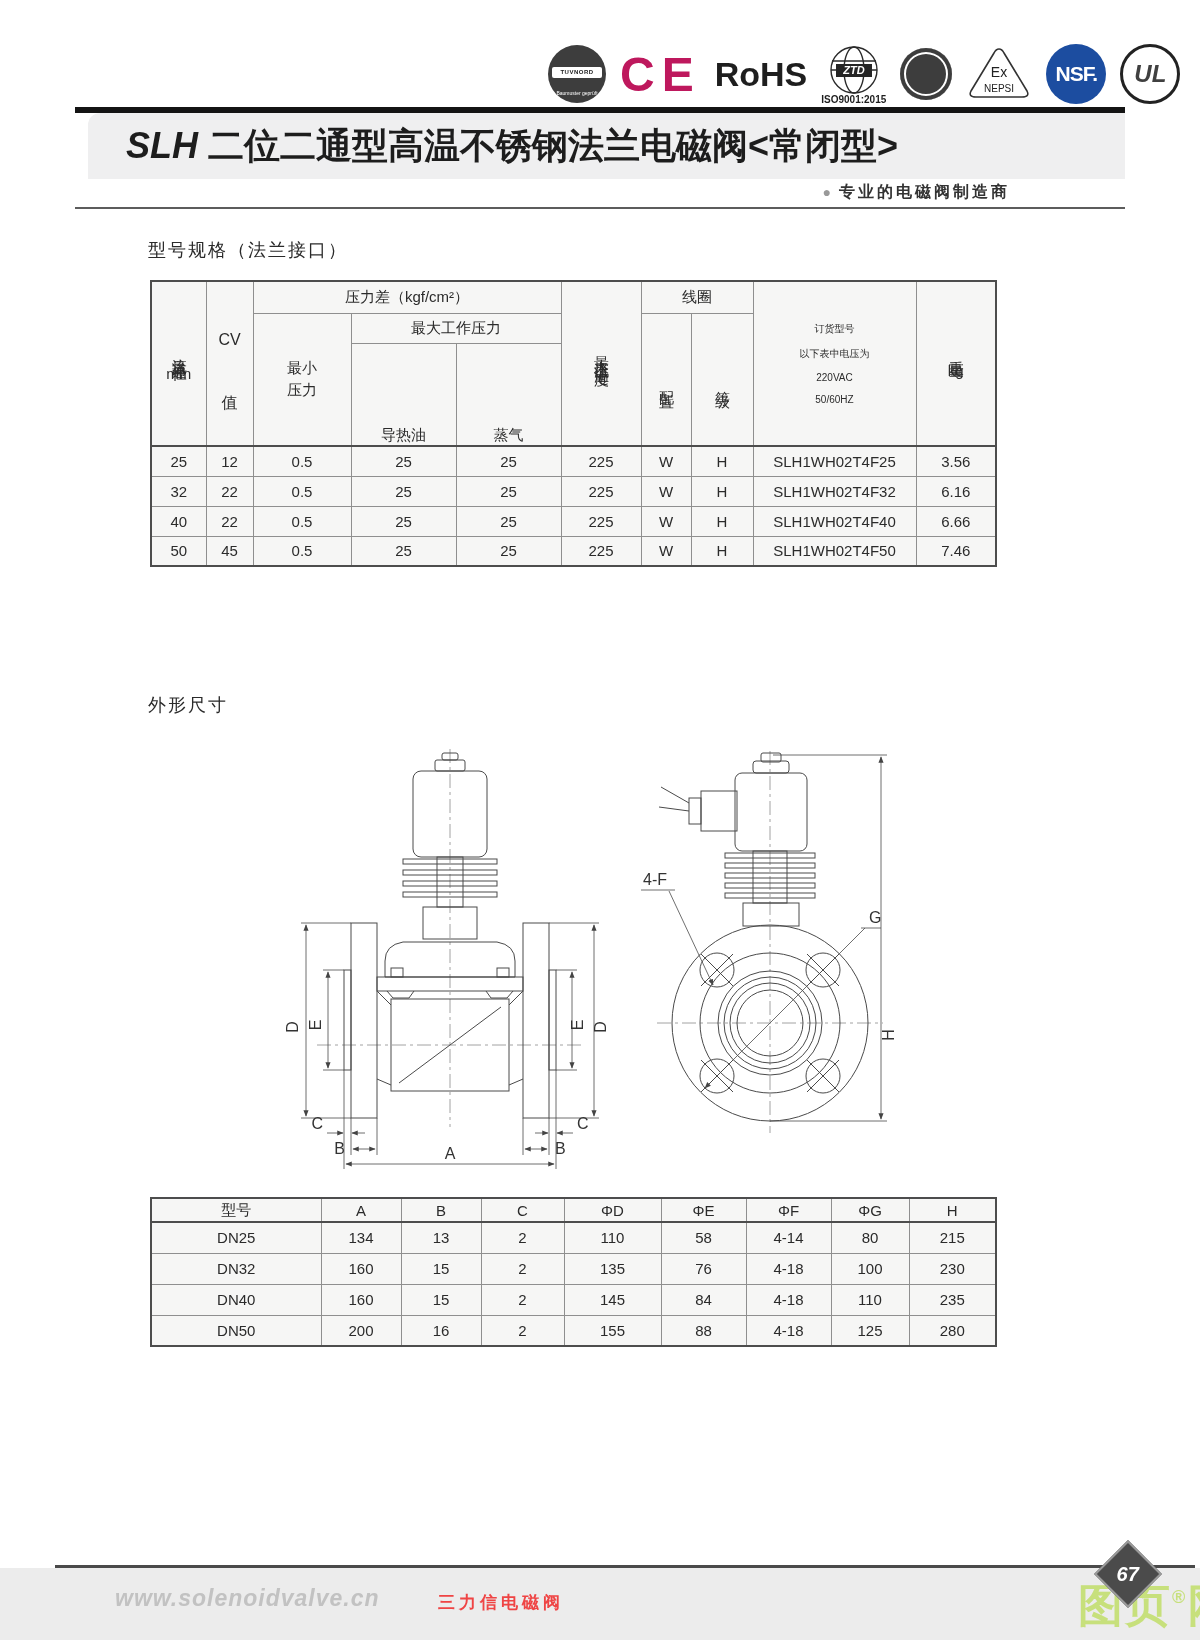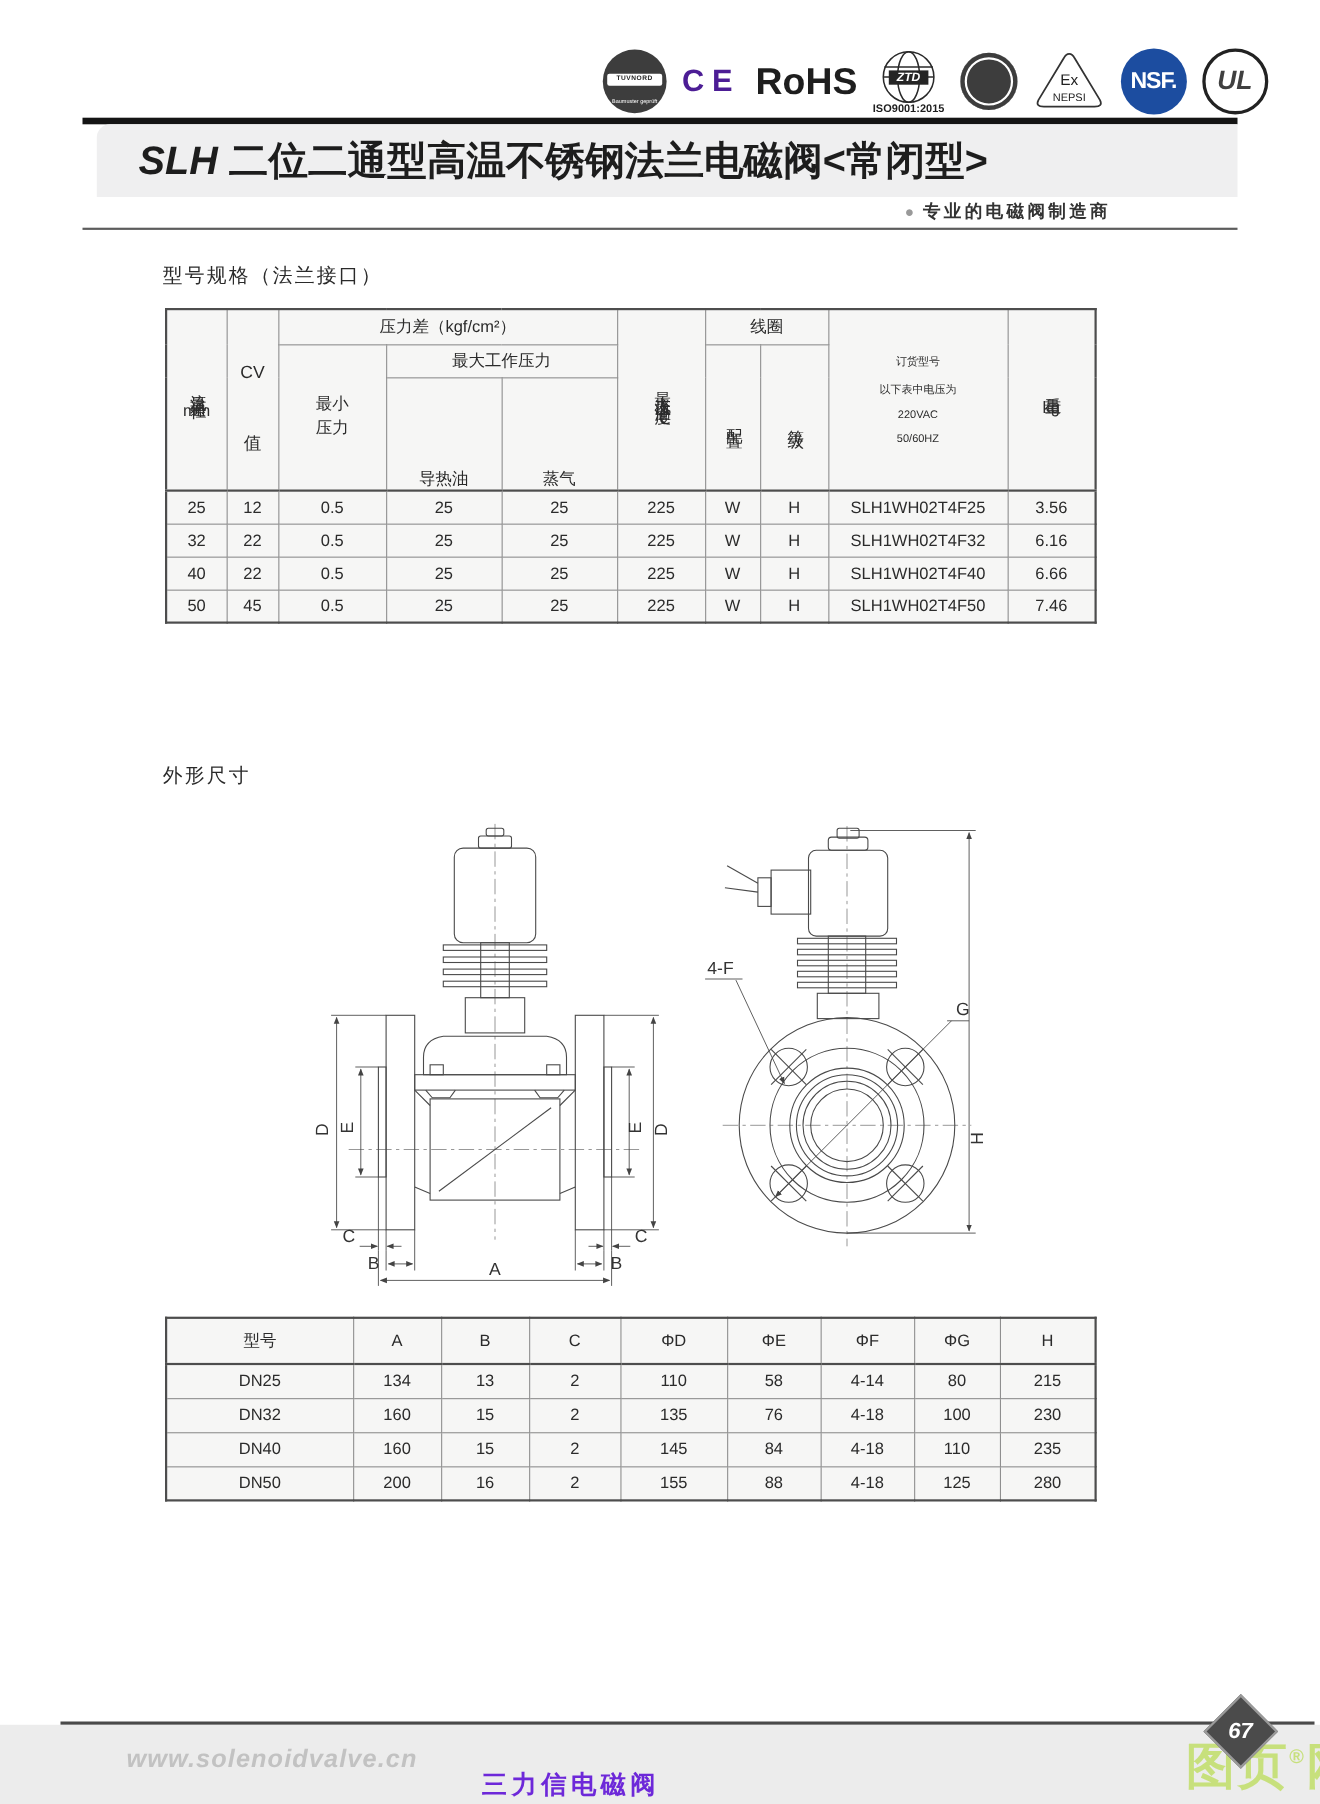--- a/index.html
+++ b/index.html
@@ -6,21 +6,21 @@
   .page{position:relative;width:1200px;height:1640px;background:#fff;overflow:hidden;
         font-family:"Liberation Sans", sans-serif;color:#2b2b2b;}
 
   
   .logo-strip{position:absolute;left:548px;top:42px;height:64px;display:flex;align-items:center;gap:14px;}
   .logo{display:flex;flex-direction:column;align-items:center;justify-content:center;}
   .tuv-badge{width:58px;height:58px;border-radius:50%;background:#3d3d3d;position:relative;overflow:hidden;}
   .tuv-band{position:absolute;left:4px;right:4px;top:22px;height:11px;background:#fff;border-radius:2px;
             font-size:6px;font-weight:bold;color:#222;text-align:center;line-height:11px;letter-spacing:.5px;}
   .tuv-bottom{position:absolute;left:0;right:0;bottom:7px;font-size:5px;color:#fff;text-align:center;}
-  .ce-text{font-size:28px;font-weight:700;letter-spacing:7px;color:#4c1d95;}
+  .ce-text{font-size:48px;font-weight:700;letter-spacing:7px;color:#be185d;}
   .rohs-text{font-size:34px;font-weight:600;color:#1e1e1e;}
   .iso-wrap{display:flex;align-items:center;}
   .iso-label{font-size:10px;font-weight:bold;color:#1e1e1e;margin-top:-2px;}
   .dot-badge{width:52px;height:52px;border-radius:50%;background:#3d3d3d;box-shadow:inset 0 0 0 4px #3d3d3d, inset 0 0 0 6px #fff;}
   .nsf-badge{width:60px;height:60px;border-radius:50%;background:#1c4da0;display:flex;align-items:center;justify-content:center;
              color:#fff;font-weight:700;font-size:21px;letter-spacing:-1px;}
   .ul-badge{width:54px;height:54px;border-radius:50%;border:3px solid #222;display:flex;align-items:center;justify-content:center;
             font-size:24px;font-weight:700;font-style:italic;color:#404040;}
 
   
@@ -52,21 +52,21 @@
   td.bignum{font-size:16px;}
 
   
   .drawing{position:absolute;left:265px;top:745px;width:640px;height:430px;}
   .drawing text{font-size:16px;fill:#333;stroke:none;font-family:"Liberation Sans",sans-serif;}
 
   
   .footer-line{position:absolute;left:55px;top:1565px;width:1140px;height:3px;background:#4a4a4a;}
   .footer-band{position:absolute;left:0;top:1568px;width:1200px;height:72px;background:#ececec;}
   .website{position:absolute;left:115px;top:1585px;font-size:23px;font-weight:700;font-style:italic;color:#c2c2c2;letter-spacing:1px;}
-  .company{position:absolute;left:438px;top:1591px;font-size:23px;font-weight:700;color:#6d28d9;letter-spacing:4px;margin-top:16px;}
+  .company{position:absolute;left:438px;top:1591px;font-size:17px;font-weight:700;color:#ef4444;letter-spacing:4px;}
   .page-diamond{position:absolute;left:1104px;top:1550px;width:44px;height:44px;background:#4b4b4b;border:2px solid #9a9a9a;
                 transform:rotate(45deg);z-index:3;display:flex;align-items:center;justify-content:center;}
   .page-diamond span{transform:rotate(-45deg);color:#fff;font-weight:700;font-style:italic;font-size:20px;}
   .watermark{position:absolute;left:1078px;top:1576px;z-index:2;color:#c7e07c;font-weight:700;font-size:45px;letter-spacing:2px;white-space:nowrap;}
   .watermark sup{font-size:18px;vertical-align:18px;}
 </style>
 </head>
 <body>
 
 <div class="page">
@@ -376,21 +376,21 @@
           <col style="width:80px">
           <col style="width:80px">
           <col style="width:83px">
           <col style="width:97px">
         <col style="width:85px">
           <col style="width:85px">
           <col style="width:78px">
           <col style="width:87px">
       </colgroup>
       <tbody>
-          <tr style="height:42px">
+          <tr style="height:24px">
         <td>型号</td>
         <td>A</td>
         <td>B</td>
         <td>C</td>
         <td>ΦD</td>
         <td>ΦE</td>
         <td>ΦF</td>
         <td>ΦG</td>
         <td>H</td>
       </tr>

